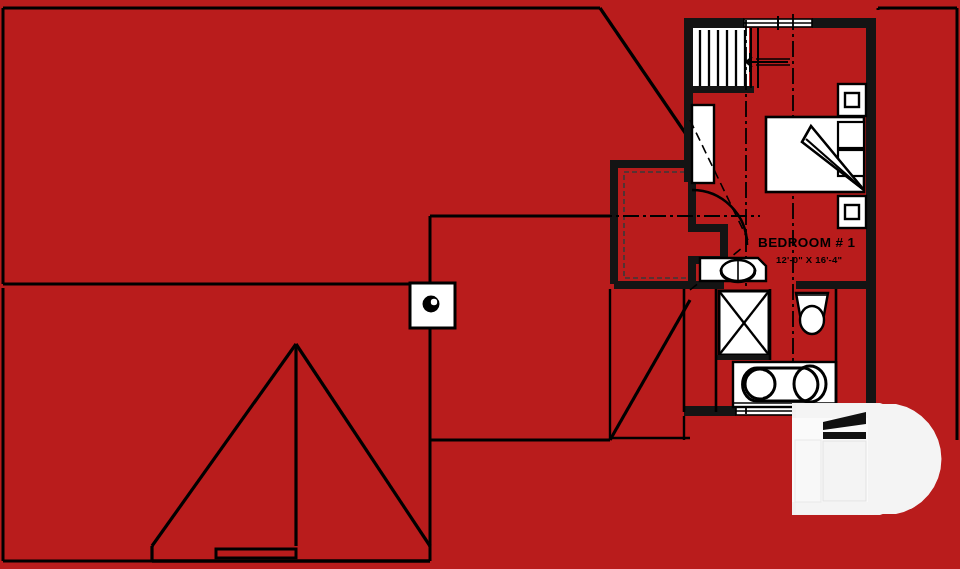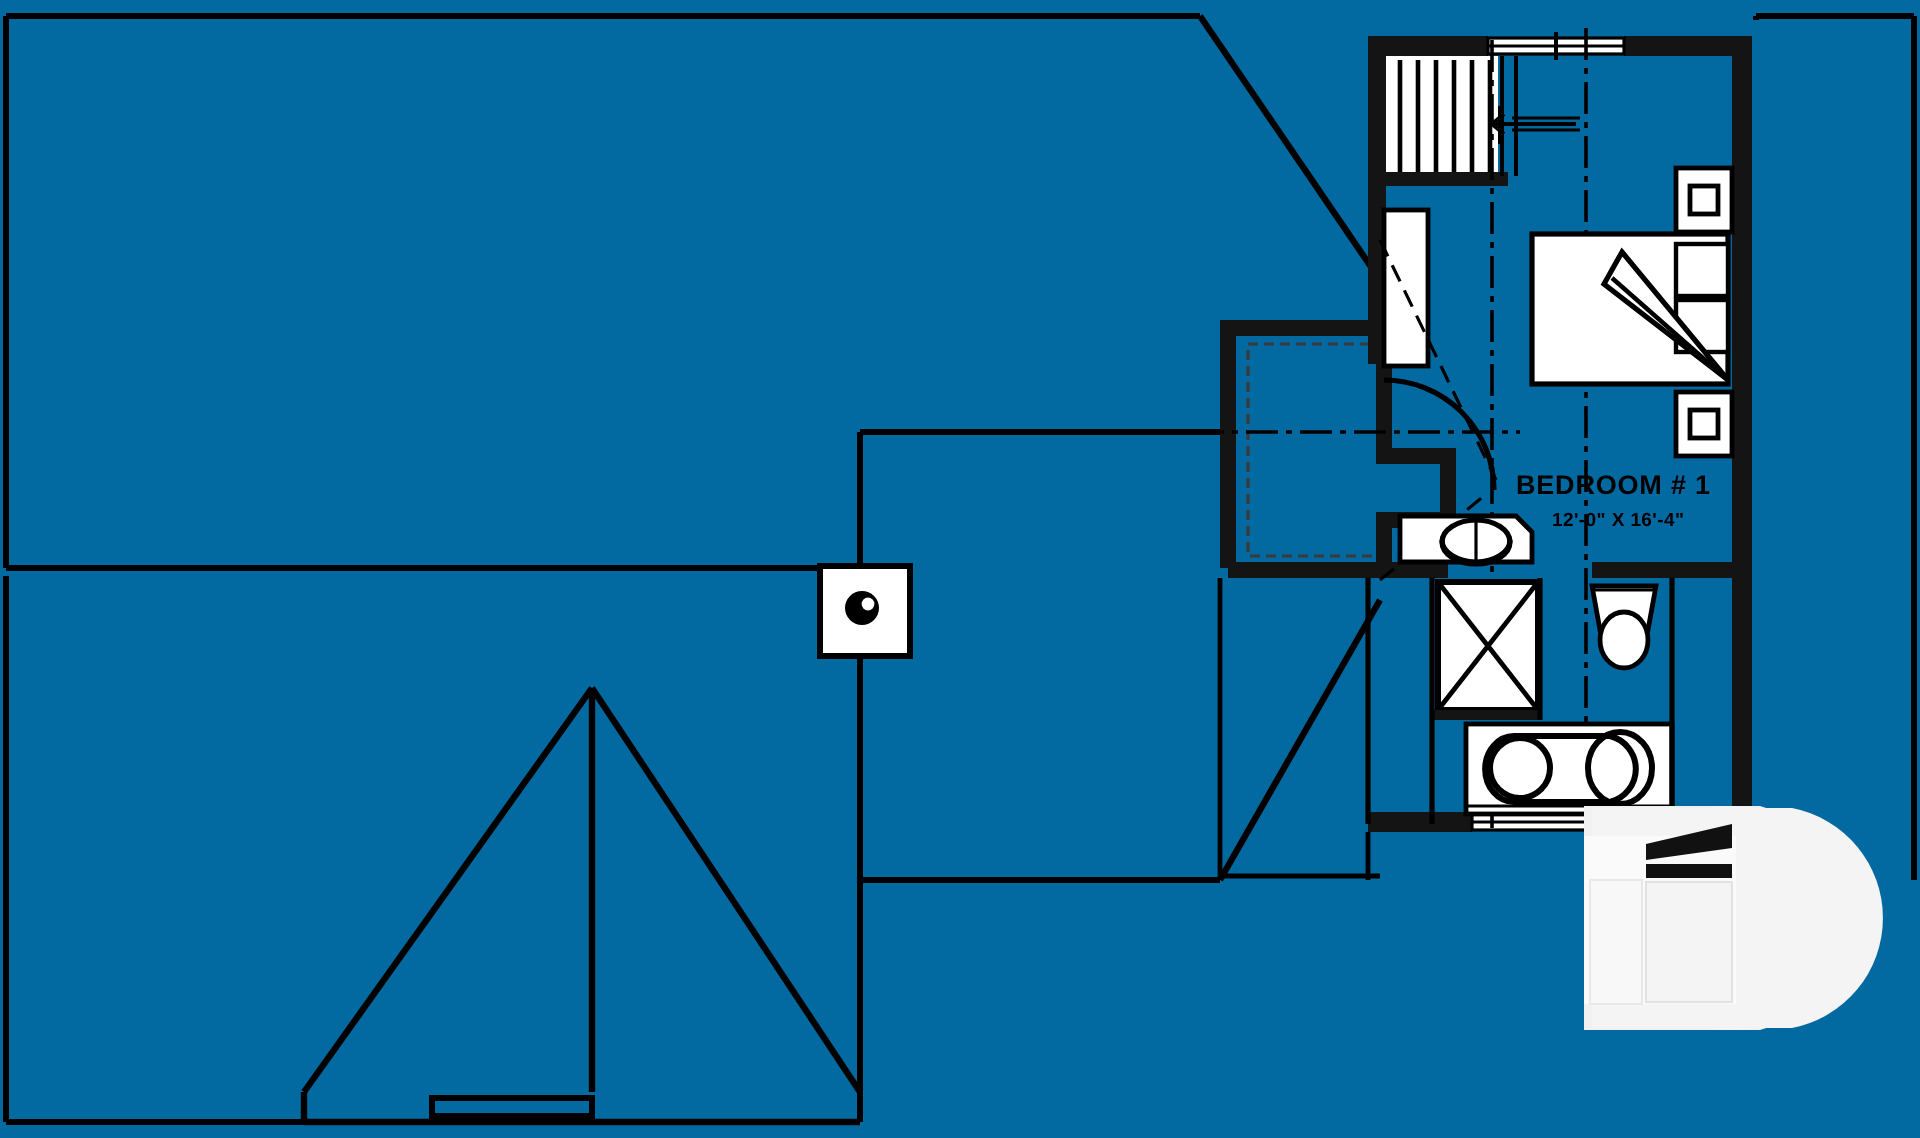--- a/index.html
+++ b/index.html
@@ -4,21 +4,21 @@
 <style>
   html, body {
     margin: 0;
     padding: 0;
     background: #ffffff;
   }
   #plan-root {
     position: relative;
     width: 960px;
     height: 569px;
-    background: #0369a1;
+    background: #b91c1c;
     font-family: "Liberation Sans", sans-serif;
     overflow: hidden;
   }
   #plan-svg {
     position: absolute;
     top: 0;
     left: 0;
     width: 960px;
     height: 569px;
     display: block;

